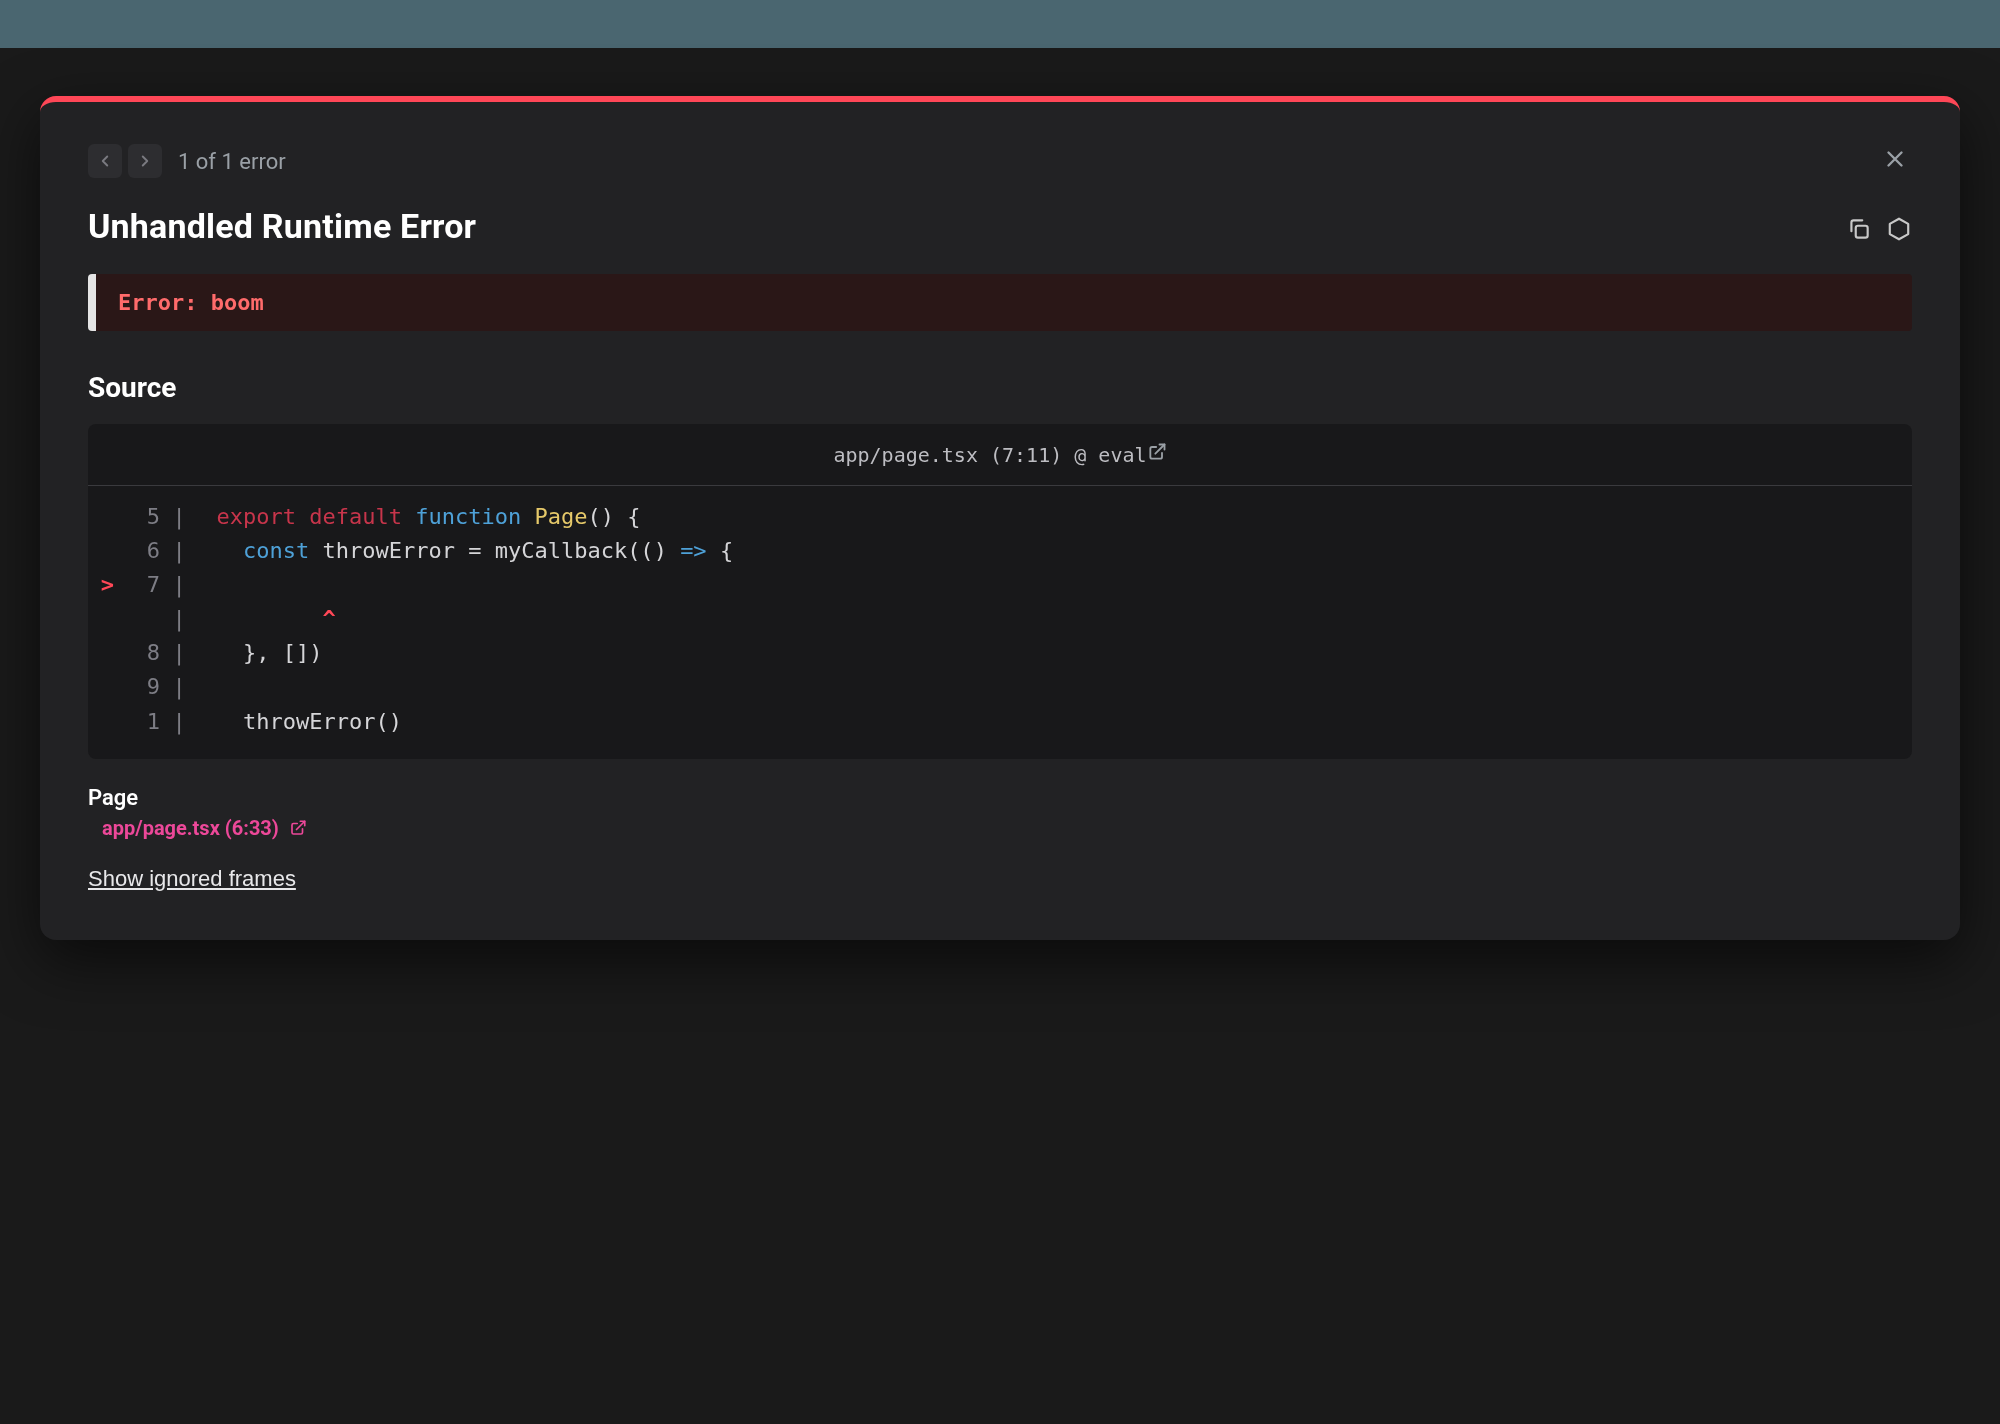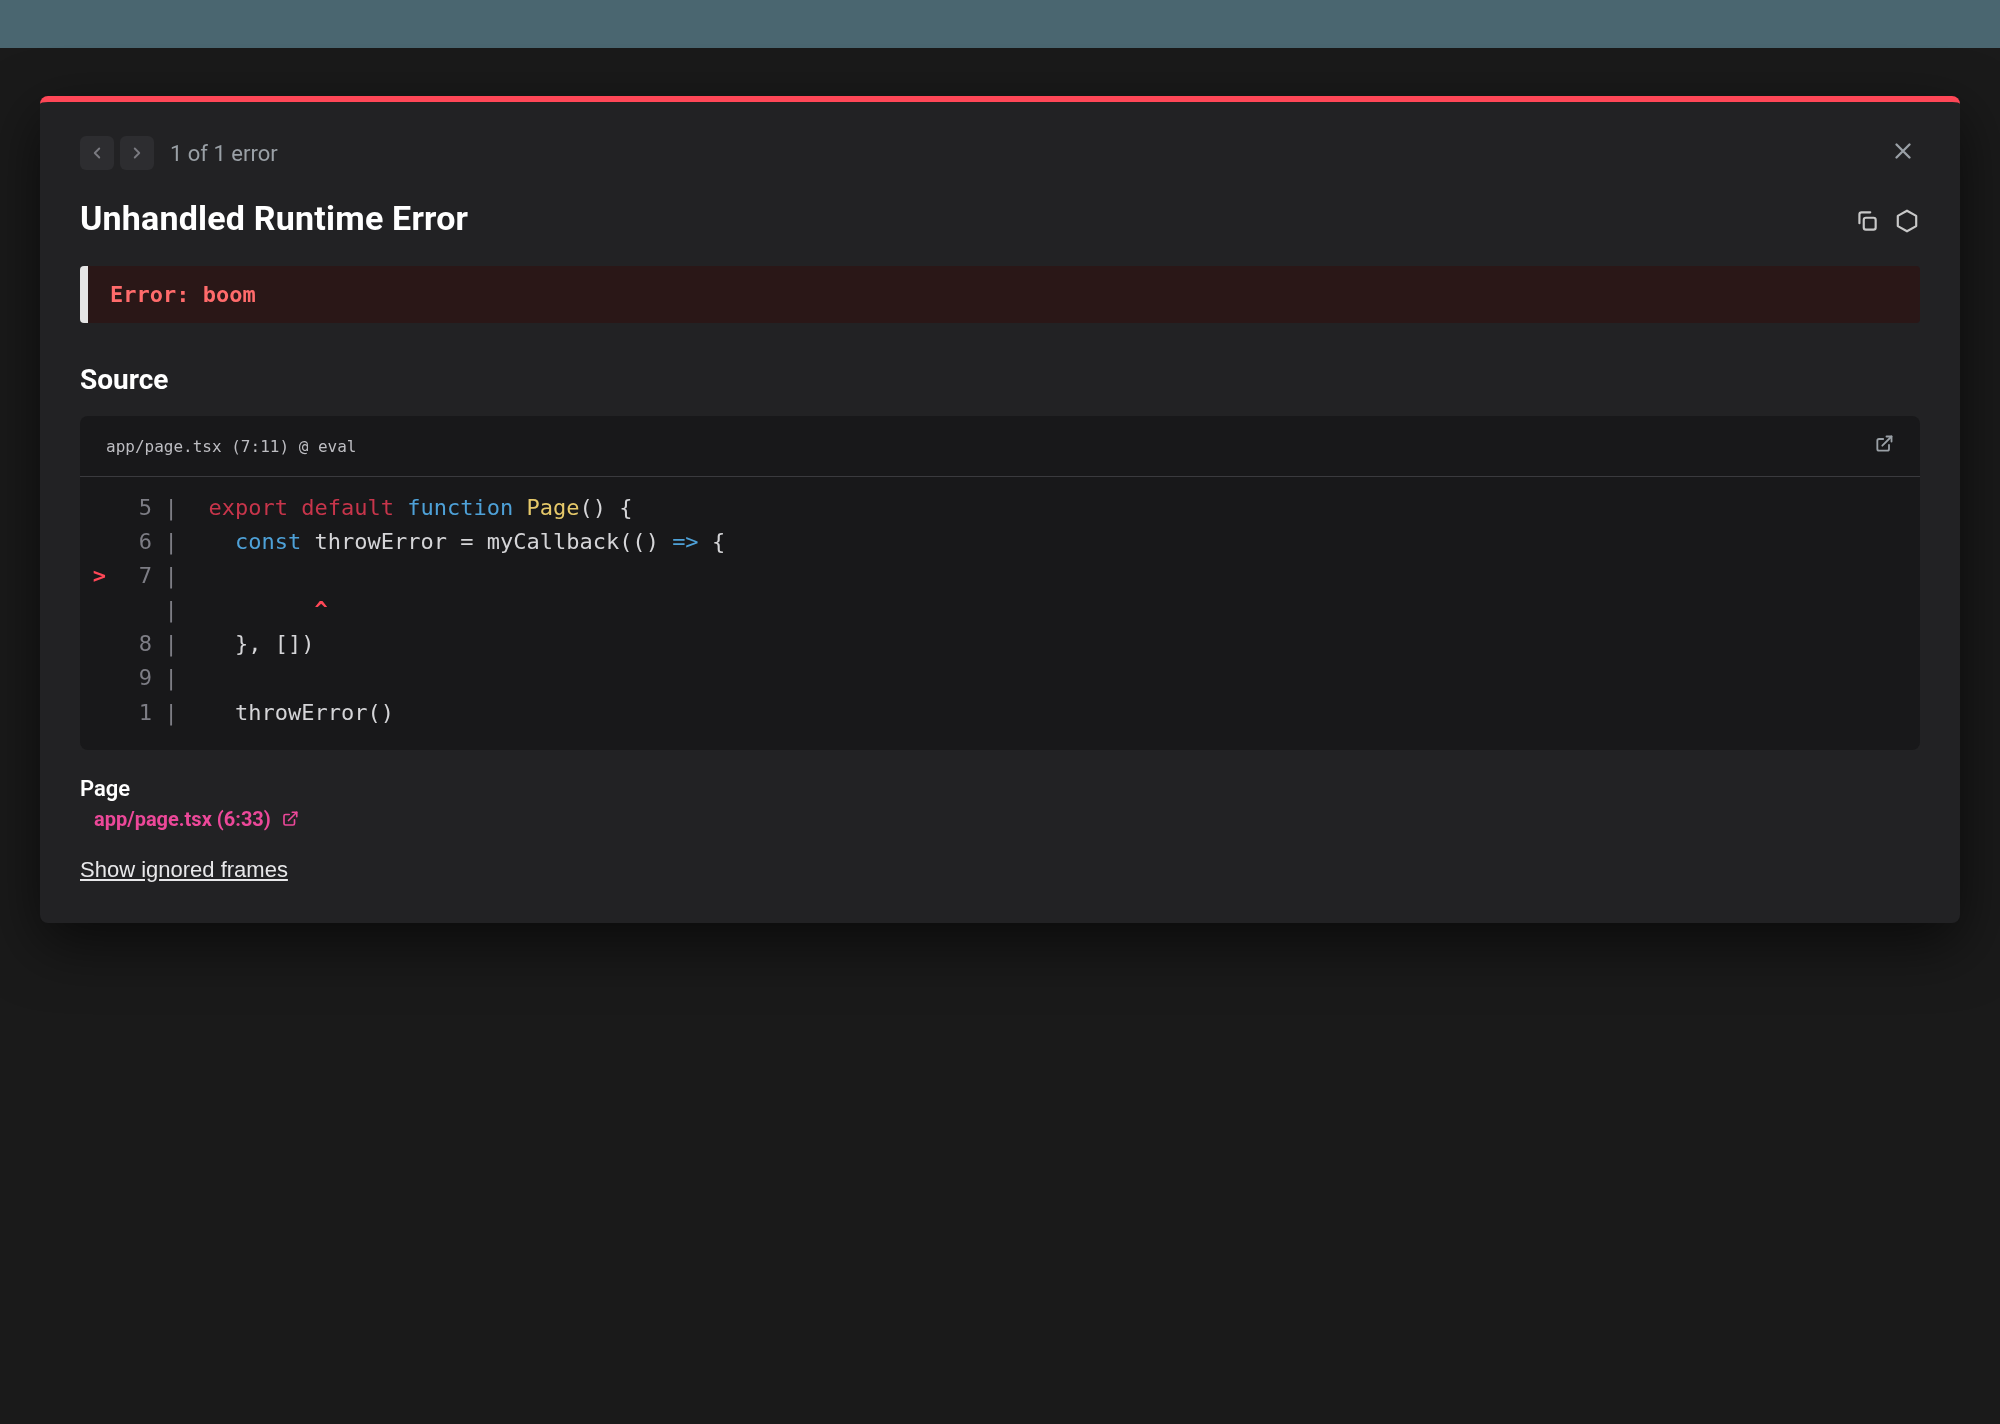--- a/index.html
+++ b/index.html
@@ -14,23 +14,23 @@
   .page-wrap {
     width: 100%;
     background: #1a1a1a;
     margin-top: 48px;
     padding: 48px 40px 48px 40px;
     min-height: calc(100% - 48px);
   }
   .dialog {
     background: #222224;
     border-top: 6px solid #ff4757;
-    border-radius: 8px;
+    border-radius: 16px;
     box-shadow: 0 20px 60px rgba(0,0,0,0.6);
-    padding: 4px;
+    padding: 12px;
     overflow: hidden;
   }
   .dialog-inner { padding: 28px 36px 36px 36px; }
 
   .topbar {
     display: flex;
     align-items: center;
     justify-content: space-between;
     margin-bottom: 26px;
   }
@@ -71,25 +71,25 @@
 
   .section-title { color: #fff; font-size: 28px; font-weight: 700; margin-bottom: 20px; }
 
   .code-block {
     background: #18181a;
     border-radius: 8px;
     overflow: hidden;
     margin-bottom: 26px;
   }
   .code-header {
-    display: flex; align-items: center; justify-content: space-between;
+    display: flex; align-items: center; justify-content: center;
     padding: 18px 26px;
     color: #bdbdc2;
     font-family: ui-monospace, SFMono-Regular, Menlo, Consolas, monospace;
-    font-size: 16px;
+    font-size: 20px;
     border-bottom: 1px solid #3a3a3e;
   }
   .open-link { color: #9aa0a6; cursor: pointer; }
   .open-link svg { width: 20px; height: 20px; }
 
   .code-body {
     padding: 14px 0 20px 0;
     font-family: ui-monospace, SFMono-Regular, Menlo, Consolas, monospace;
     font-size: 22px;
     line-height: 1.55;

